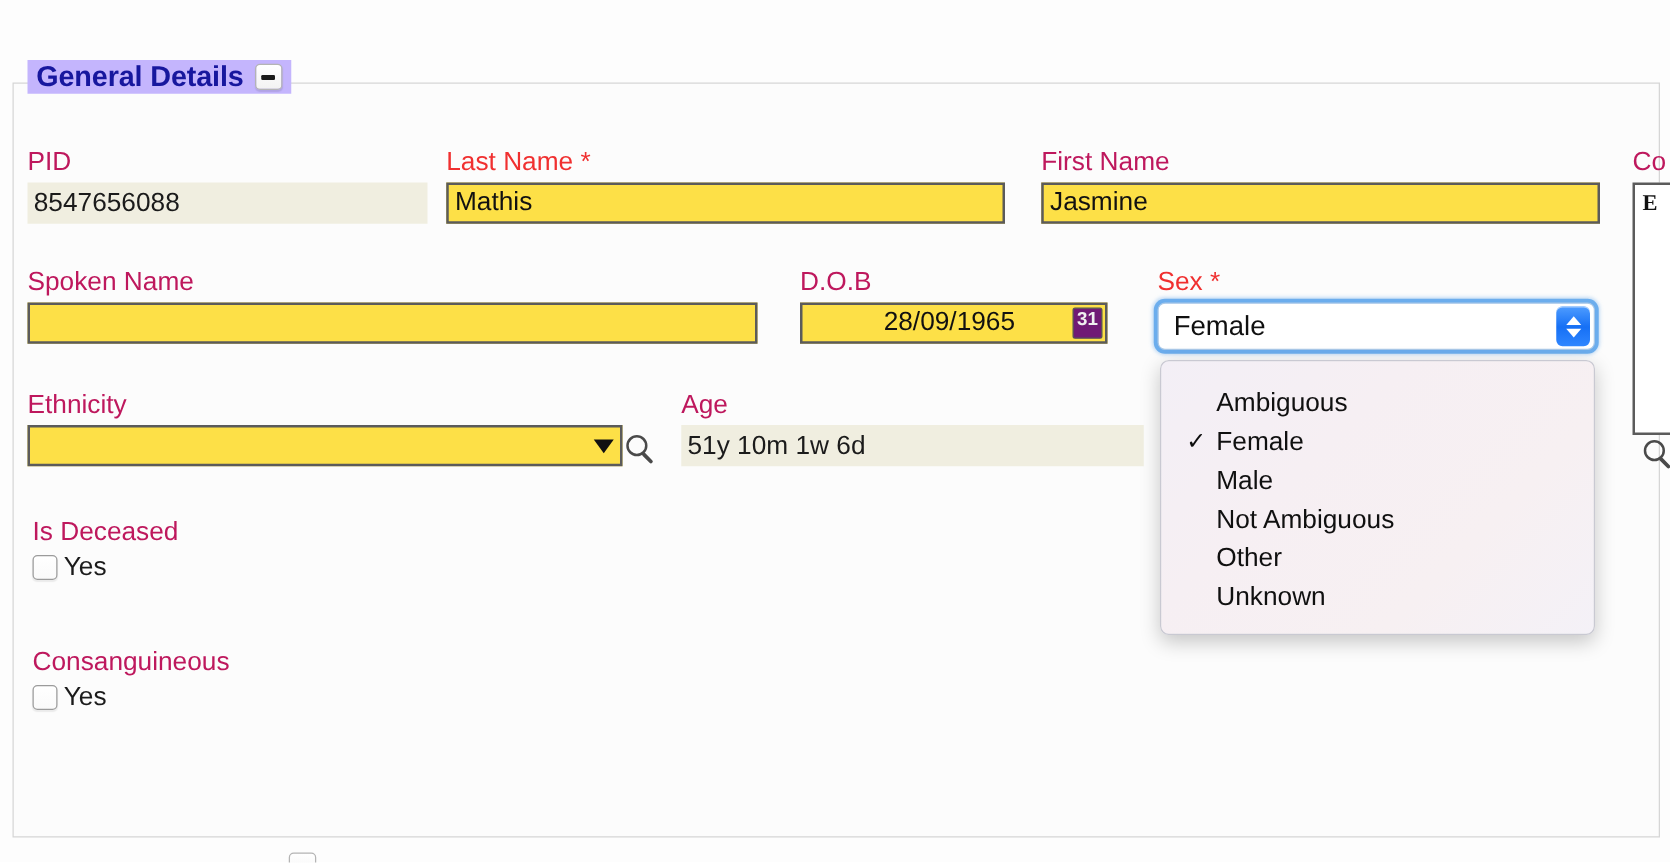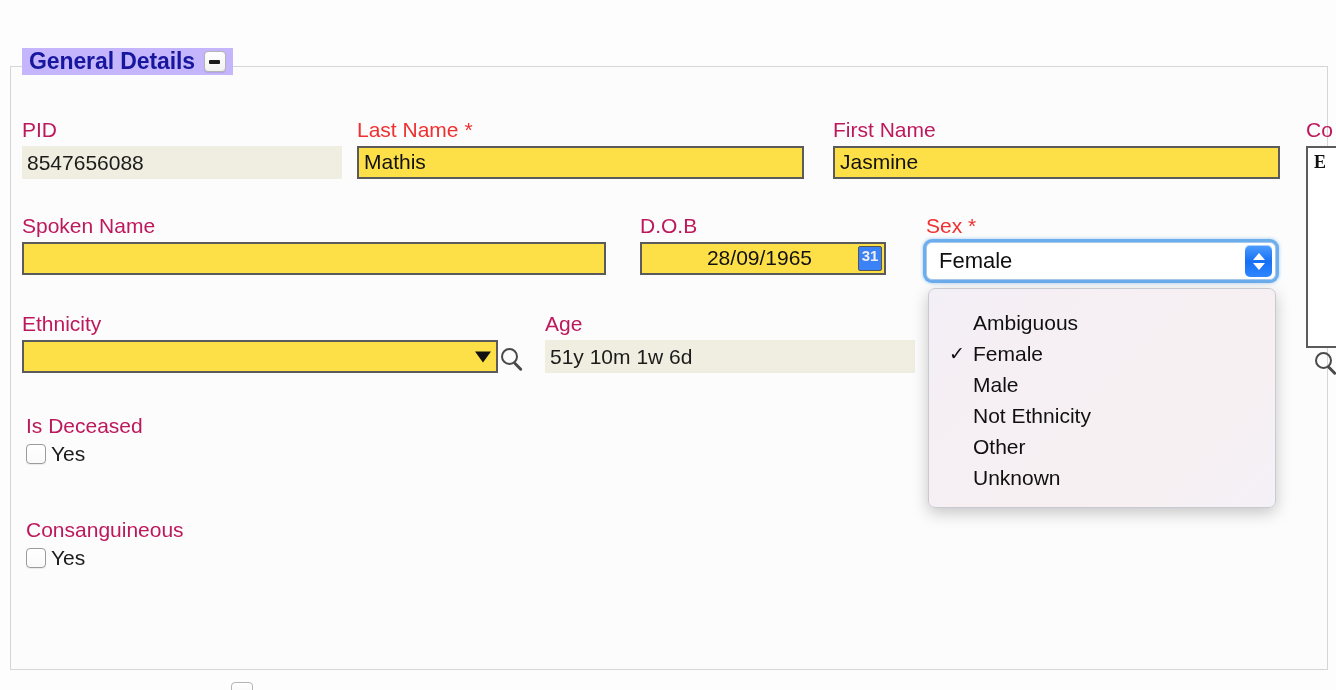--- a/index.html
+++ b/index.html
@@ -86,21 +86,21 @@
     white-space: nowrap;
     overflow: hidden;
   }
 
   
   .datewrap { position: relative; display: inline-block; }
   .cal-icon {
     position: absolute; right: 4px; top: 4px;
     width: 24px; height: 25px;
     border: 1px solid #555;
-    background: #3b82f6;
+    background: #701a75;
     border-radius: 2px;
     overflow: hidden;
     cursor: pointer;
   }
   .cal-icon .bar { height: 6px; background: #fff; border-bottom: 1px solid #4a4a4a; }
   .cal-icon .num {
     display:block; text-align:center;
     font-size: 15px; font-weight: bold; color: #efefef;
     line-height: 17px;
     font-family: "Liberation Sans", sans-serif;
@@ -322,20 +322,20 @@
   </div>
   <span class="magnifier clip-magnifier" style="width:26px; height:26px;">
     <span class="ring"></span>
       <span class="handle"></span>
   </span>
 
   <div class="dropdown">
     <div class="ddi"><span class="check"></span><span>Ambiguous</span></div>
     <div class="ddi"><span class="check">✓</span><span>Female</span></div>
     <div class="ddi"><span class="check"></span><span>Male</span></div>
-    <div class="ddi"><span class="check"></span><span>Not Ethnicity</span></div>
+    <div class="ddi"><span class="check"></span><span>Not Ambiguous</span></div>
     <div class="ddi"><span class="check"></span><span>Other</span></div>
     <div class="ddi"><span class="check"></span><span>Unknown</span></div>
   </div>
 
   <div class="bottom-btn"></div>
 
 </div>
 
 </body></html>

